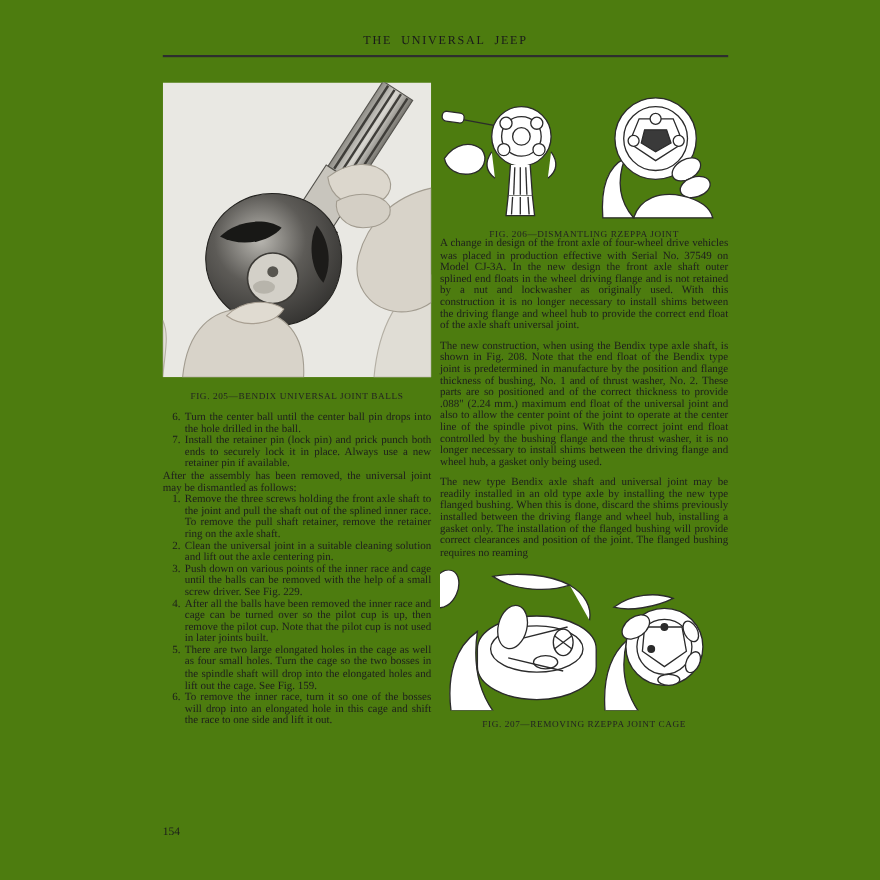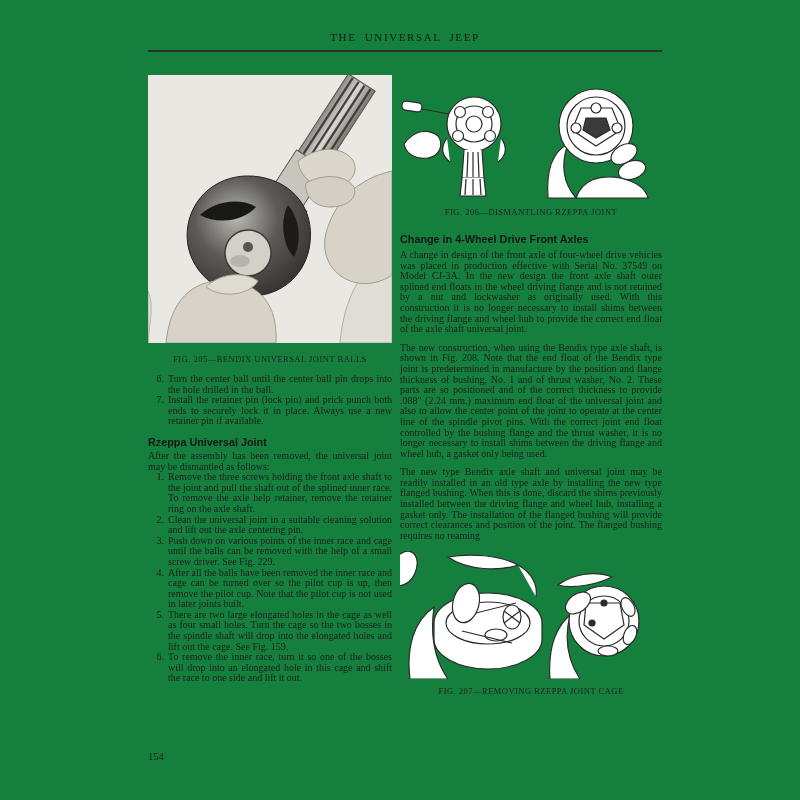--- a/index.html
+++ b/index.html
@@ -1,18 +1,18 @@
 <!DOCTYPE html>
 <html lang="en"><head>
 <meta charset="utf-8">
 <style>
   * { margin:0; padding:0; box-sizing:border-box; }
   html,body { background:#ffffff; }
   .page {
-    position:relative; width:800px; height:800px; background:#15803d;
+    position:relative; width:800px; height:800px; background:#4d7c0f;
     font-family:"Liberation Serif", serif; color:#1c1c1c; overflow:hidden;
   }
   
   .header-title {
     position:absolute; top:31px; left:148px; width:514px;
     text-align:center; font-size:11px; letter-spacing:1.6px; word-spacing:4px;
     color:#1a1a1a;
   }
   .header-rule {
     position:absolute; top:50px; left:148px; width:514px; height:2px;
@@ -115,27 +115,26 @@
       <li>
         <span class="num">6.</span>
         <span class="txt">Turn the center ball until the center ball pin drops into the hole drilled in the ball.</span>
       </li>
       <li>
         <span class="num">7.</span>
         <span class="txt">Install the retainer pin (lock pin) and prick punch both ends to securely lock it in place. Always use a new retainer pin if available.</span>
       </li>
     </ol>
 
-    <h2 class="section-heading">Rzeppa Universal Joint</h2>
     <p class="body-text" style="margin-bottom:0;">After the assembly has been removed, the universal joint may be dismantled as follows:</p>
 
     <ol class="steps main">
       <li>
         <span class="num">1.</span>
-        <span class="txt">Remove the three screws holding the front axle shaft to the joint and pull the shaft out of the splined inner race. To remove the axle help retainer, remove the retainer ring on the axle shaft.</span>
+        <span class="txt">Remove the three screws holding the front axle shaft to the joint and pull the shaft out of the splined inner race. To remove the pull shaft retainer, remove the retainer ring on the axle shaft.</span>
       </li>
       <li>
         <span class="num">2.</span>
         <span class="txt">Clean the universal joint in a suitable cleaning solution and lift out the axle centering pin.</span>
       </li>
       <li>
         <span class="num">3.</span>
         <span class="txt">Push down on various points of the inner race and cage until the balls can be removed with the help of a small screw driver. See Fig. 229.</span>
       </li>
       <li>
@@ -190,21 +189,20 @@
           <circle cx="176" cy="50" r="5"></circle>
           <path d="M186,40 L206,40 L210,52 L196,60 L183,52 Z" fill="#3a3a3a"></path>
           <ellipse cx="224" cy="76" rx="14" ry="9" transform="rotate(-30 224 76)"></ellipse>
           <ellipse cx="232" cy="92" rx="14" ry="9" transform="rotate(-18 232 92)"></ellipse>
           <path d="M176,120 C182,102 200,96 220,100 C238,104 246,112 248,120 Z"></path>
         </g>
       </svg>
     </figure>
     <figcaption>FIG. 206—DISMANTLING RZEPPA JOINT</figcaption>
 
-    <h2 class="section-heading">Change in 4-Wheel Drive Front Axles</h2>
 
     <p class="body-text">A change in design of the front axle of four-wheel drive vehicles was placed in production effective with Serial No. 37549 on Model CJ-3A. In the new design the front axle shaft outer splined end floats in the wheel driving flange and is not retained by a nut and lockwasher as originally used. With this construction it is no longer necessary to install shims between the driving flange and wheel hub to provide the correct end float of the axle shaft universal joint.</p>
     <p class="body-text">The new construction, when using the Bendix type axle shaft, is shown in Fig. 208. Note that the end float of the Bendix type joint is predetermined in manufacture by the position and flange thickness of bushing, No. 1 and of thrust washer, No. 2. These parts are so positioned and of the correct thickness to provide .088" (2.24 mm.) maximum end float of the universal joint and also to allow the center point of the joint to operate at the center line of the spindle pivot pins. With the correct joint end float controlled by the bushing flange and the thrust washer, it is no longer necessary to install shims between the driving flange and wheel hub, a gasket only being used.</p>
     <p class="body-text">The new type Bendix axle shaft and universal joint may be readily installed in an old type axle by installing the new type flanged bushing. When this is done, discard the shims previously installed between the driving flange and wheel hub, installing a gasket only. The installation of the flanged bushing will provide correct clearances and position of the joint. The flanged bushing requires no reaming</p>
 
     <figure style="margin-top:10px;">
       <svg class="linework" width="262" height="128" viewBox="0 0 262 128" xmlns="http://www.w3.org/2000/svg">
         <g stroke="#2b2b2b" stroke-width="1.2" fill="#ffffff">
 
           <path d="M10,128 C6,96 14,70 34,56 C30,84 34,108 48,128 Z"></path>

